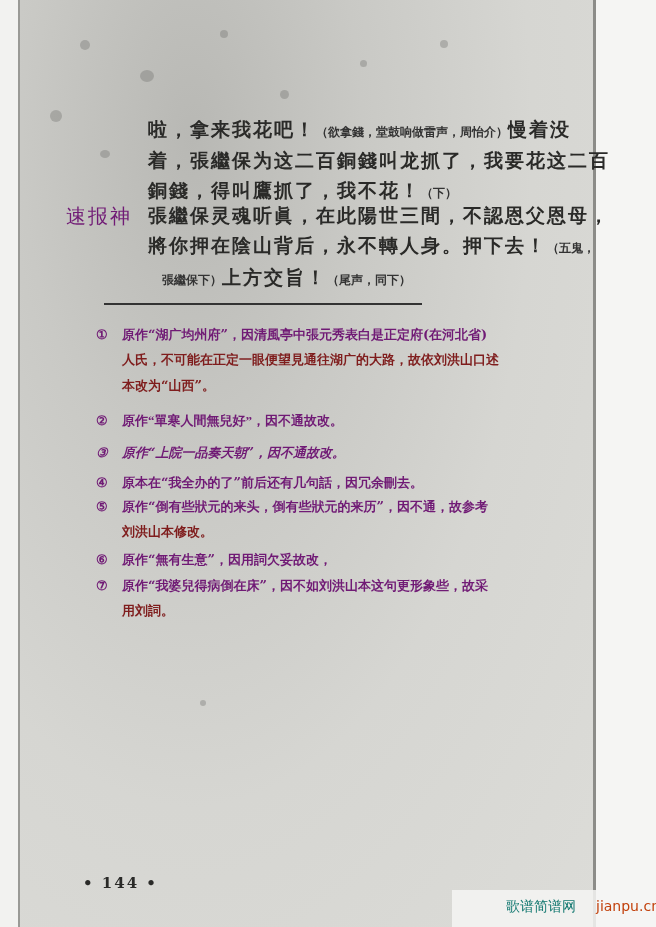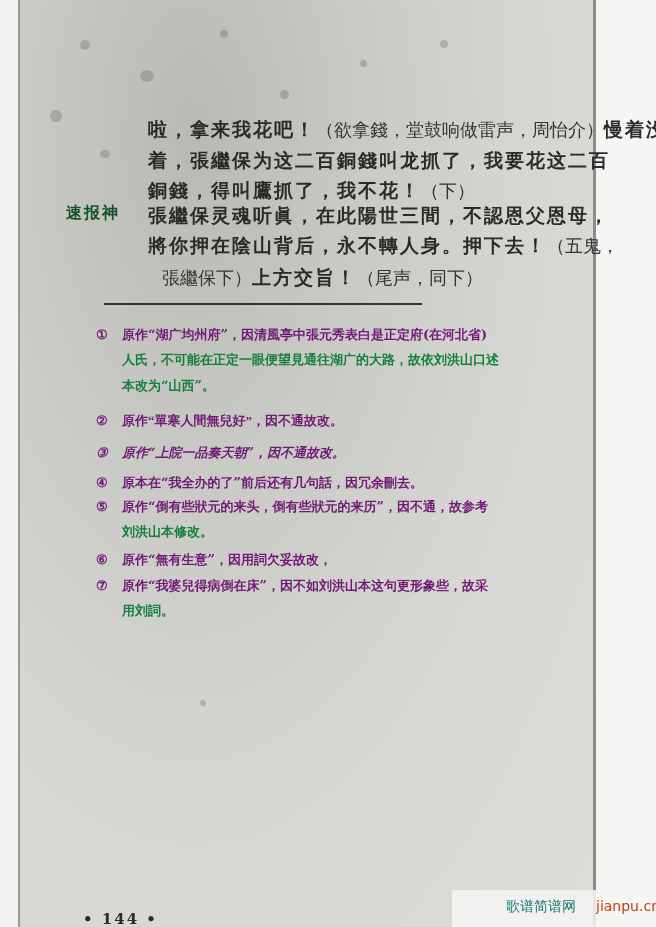--- a/index.html
+++ b/index.html
@@ -22,46 +22,45 @@
   .speck { position: absolute; border-radius: 50%; background: rgba(110,110,105,0.35); }
   .right-margin {
     position: absolute; left: 596px; top: 0; width: 60px; height: 927px;
     background: #f5f5f3;
   }
   .main-line {
     position: absolute; font-size: 19px; font-weight: bold; color: #2a2a28;
     letter-spacing: 2px; white-space: nowrap;
   }
   .stage {
-    font-size: 18px; font-weight: normal; letter-spacing: 0; color: #333;
+    font-size: 12px; font-weight: bold; letter-spacing: 0; color: #333;
   }
   .speaker {
-    position: absolute; left: 66px; top: 203px; font-size: 16px; font-weight: bold;
-    color: #14532d; letter-spacing: 2px;
+    position: absolute; left: 66px; top: 203px; font-size: 20px; font-weight: normal;
+    color: #701a75; letter-spacing: 2px;
   }
   .rule {
     position: absolute; left: 104px; top: 303px; width: 318px; height: 2px;
     background: #333;
   }
   .note {
     position: absolute; left: 96px; font-size: 13px; font-weight: bold; color: #701a75;
     white-space: nowrap;
   }
   .note-num {
     display: inline-block; width: 26px; font-size: 13px;
   }
   .note-text { display: inline-block; }
   .note-cont {
-    position: absolute; left: 122px; font-size: 13px; font-weight: bold; color: #15803d;
+    position: absolute; left: 122px; font-size: 13px; font-weight: bold; color: #7f1d1d;
     white-space: nowrap;
   }
   .page-number {
     position: absolute; left: 83px; top: 874px; font-size: 15px; font-weight: bold; color: #2a2a28;
     letter-spacing: 2px;
-    margin-top: 36px;
   }
   .watermark {
     position: absolute; left: 506px; top: 898px; font-size: 14px; white-space: nowrap;
     font-family: "DejaVu Sans", "Liberation Sans", sans-serif;
   }
   .watermark .wm-cn { color: #0f766e; }
   .watermark .wm-url { color: #c2410c; margin-left: 20px; }
   .watermark-bg {
     position: absolute; left: 452px; top: 890px; width: 204px; height: 37px;
     background: rgba(245,245,243,0.85);

